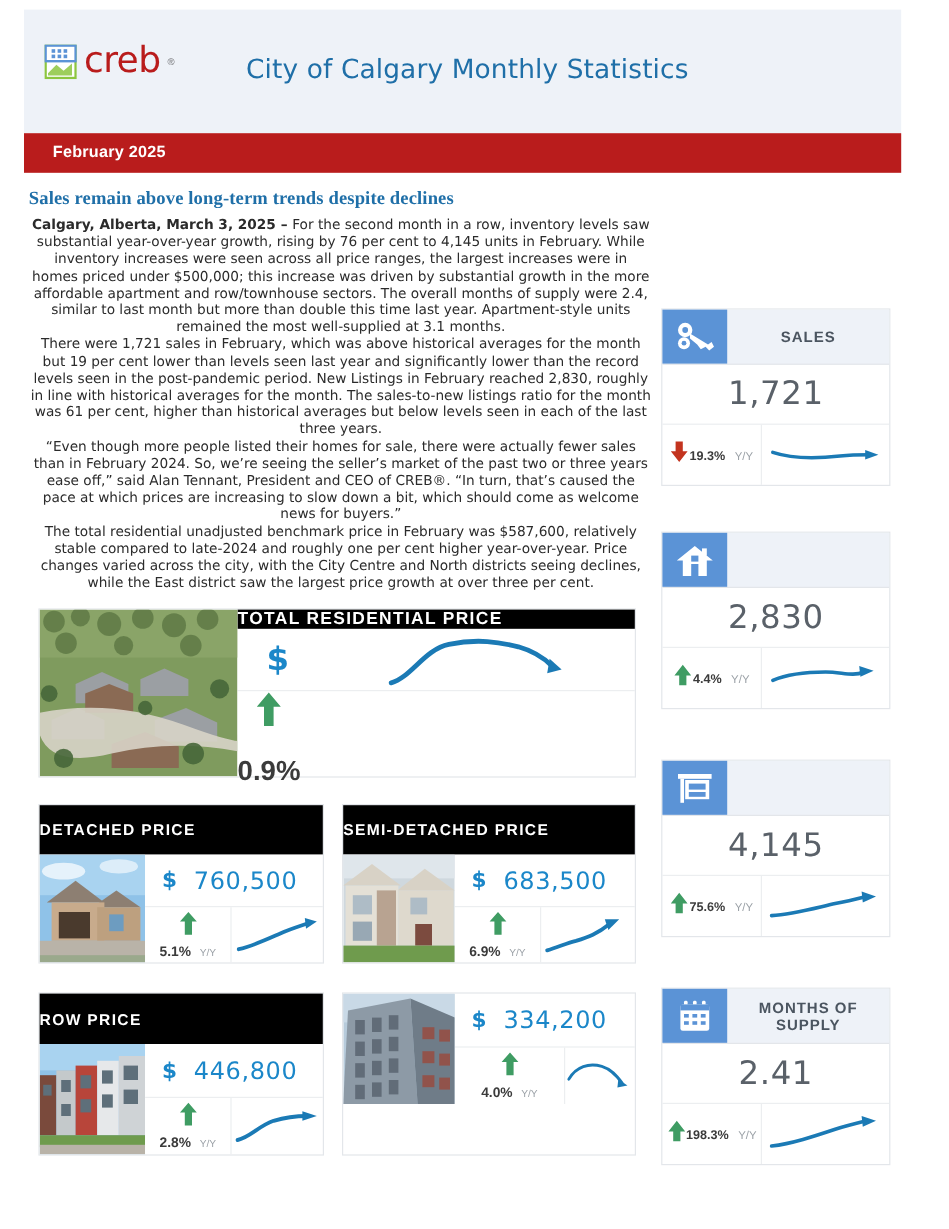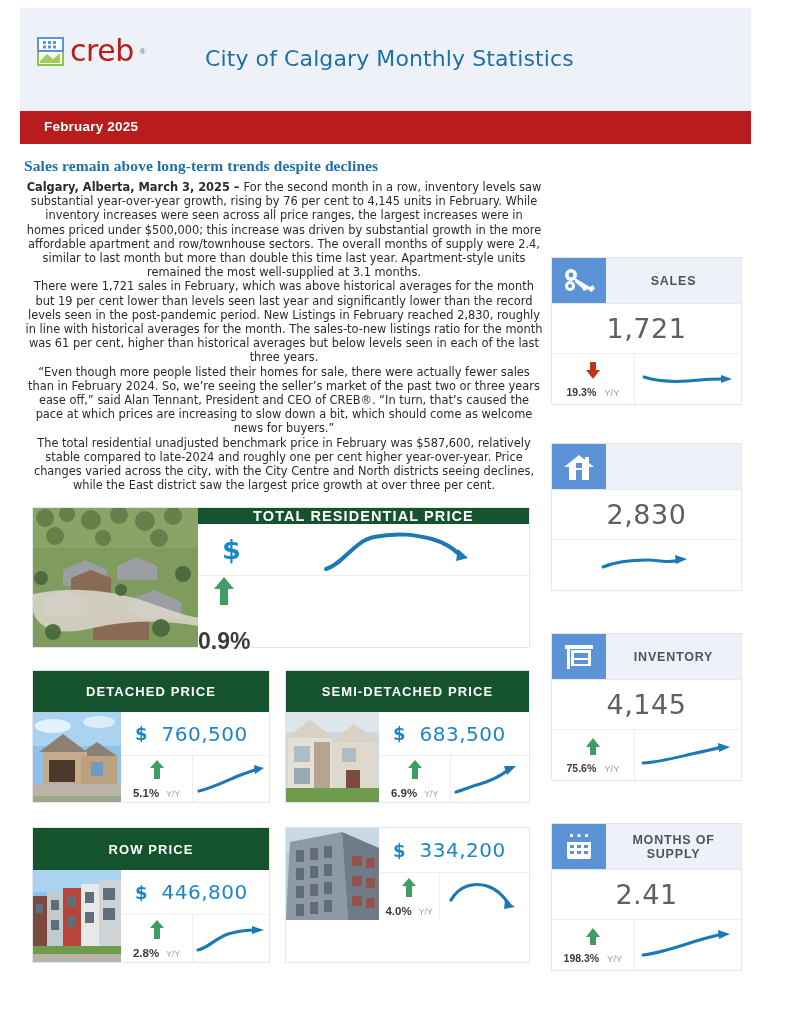--- a/index.html
+++ b/index.html
@@ -105,28 +105,27 @@
   .article .lead { font-weight: bold; }
 
   
   .panel {
     position: absolute;
     background: #ffffff;
     border: 1px solid #e3e6ea;
     box-sizing: border-box;
   }
   .panel-head {
-    background: #14532d;
+    background: #000000;
     color: #ffffff;
     font-weight: bold;
     text-align: center;
     letter-spacing: 1.1px;
     display: flex;
     align-items: center;
-    justify-content: center;
     box-sizing: border-box;
   }
   .panel-body { display: flex; box-sizing: border-box; }
   .panel-photo {
     position: relative;
     overflow: hidden;
     flex: none;
   }
   .panel-right {
     flex: 1;
@@ -229,21 +228,21 @@
   }
   .stat-bottom {
     height: 51px;
     display: flex;
     align-items: stretch;
   }
   .stat-delta {
     width: 83px;
     flex: none;
     display: flex;
-    flex-direction: column;
+    flex-direction: row;
     align-items: center;
     justify-content: center;
     border-right: 1px solid #eceef0;
     box-sizing: border-box;
   }
   .stat-delta-num {
     font-size: 10.5px;
     font-weight: bold;
     color: #3b3b3b;
     white-space: nowrap;
@@ -543,21 +542,21 @@
               <rect x="80" y="70" width="9" height="10"></rect>
           </g>
         </svg>
       </div>
       <div class="panel-right">
         <div class="price-row" style="height:45px; padding-left:14px;">
           <span class="dollar" style="font-size:18px; margin-right:14px;">$</span>
           <span class="price-val" style="font-size:20px;">334,200</span>
         </div>
         <div class="delta-row">
-          <div class="delta-left" style="width:61px;">
+          <div class="delta-left" style="width:92px;">
             <span>
               <svg width="16" height="21" viewBox="0 0 16 21">
                   <polygon points="8,1 15,9 11,9 11,20 5,20 5,9 1,9" fill="#3f9c63"></polygon>
                 </svg>
             </span>
             <span class="delta-num" style="font-size:11.5px; margin-top:3px;">
               <span>4.0%</span>
               <span class="yy" style="font-size:8.5px; margin-left:4px;">Y/Y</span>
             </span>
           </div>
@@ -613,41 +612,51 @@
         <svg width="32" height="30" viewBox="0 0 32 30">
           <path d="M16 3 L31 15 L26 15 L26 28 L6 28 L6 15 L1 15 Z" fill="#ffffff"></path>
           <rect x="22" y="5" width="4" height="6" fill="#ffffff"></rect>
           <rect x="13" y="18" width="6" height="10" fill="#5b93d6"></rect>
           <rect x="13" y="11" width="6" height="5" fill="#5b93d6"></rect>
         </svg>
       </div>
     </div>
     <div class="stat-value">2,830</div>
     <div class="stat-bottom">
+      <div class="stat-delta">
+        <span>
+          <svg width="16" height="19" viewBox="0 0 16 19">
+              <polygon points="8,1 15,10 11,10 11,18 5,18 5,10 1,10" fill="#3f9c63"></polygon>
+            </svg>
+        </span>
+        <span class="stat-delta-num" style="margin-top:2px;">
+          <span>4.4%</span>
+          <span class="yy" style="font-size:9.5px; margin-left:5px;">Y/Y</span>
+        </span>
+      </div>
       <span class="spark">
         <svg width="100" height="40" viewBox="0 0 100 40">
           <path d="M6 22 C 20 16 34 15 50 15 C 64 15 72 19 82 15" fill="none" stroke="#1b7ab5" stroke-width="3" stroke-linecap="round"></path>
           <polygon points="78,10 90,14 79,19" fill="#1b7ab5"></polygon>
         </svg>
       </span>
     </div>
   </div>
 
   <div class="stat-card" style="left:551px; top:633px; height:148px;">
     <div class="stat-head">
       <div class="stat-icon">
         <svg width="32" height="30" viewBox="0 0 32 30">
           <rect x="2" y="3" width="28" height="4" fill="#ffffff"></rect>
           <rect x="4" y="7" width="3" height="20" fill="#ffffff"></rect>
           <rect x="8" y="8" width="20" height="16" fill="#ffffff"></rect>
           <rect x="11" y="11" width="14" height="5" fill="#5b93d6"></rect>
           <rect x="11" y="18" width="14" height="4" fill="#5b93d6"></rect>
         </svg>
       </div>
-      <div class="stat-title">INVENTORY</div>
     </div>
     <div class="stat-value">4,145</div>
     <div class="stat-bottom">
       <div class="stat-delta">
         <span>
           <svg width="16" height="19" viewBox="0 0 16 19">
               <polygon points="8,1 15,10 11,10 11,18 5,18 5,10 1,10" fill="#3f9c63"></polygon>
             </svg>
         </span>
         <span class="stat-delta-num" style="margin-top:2px;">

